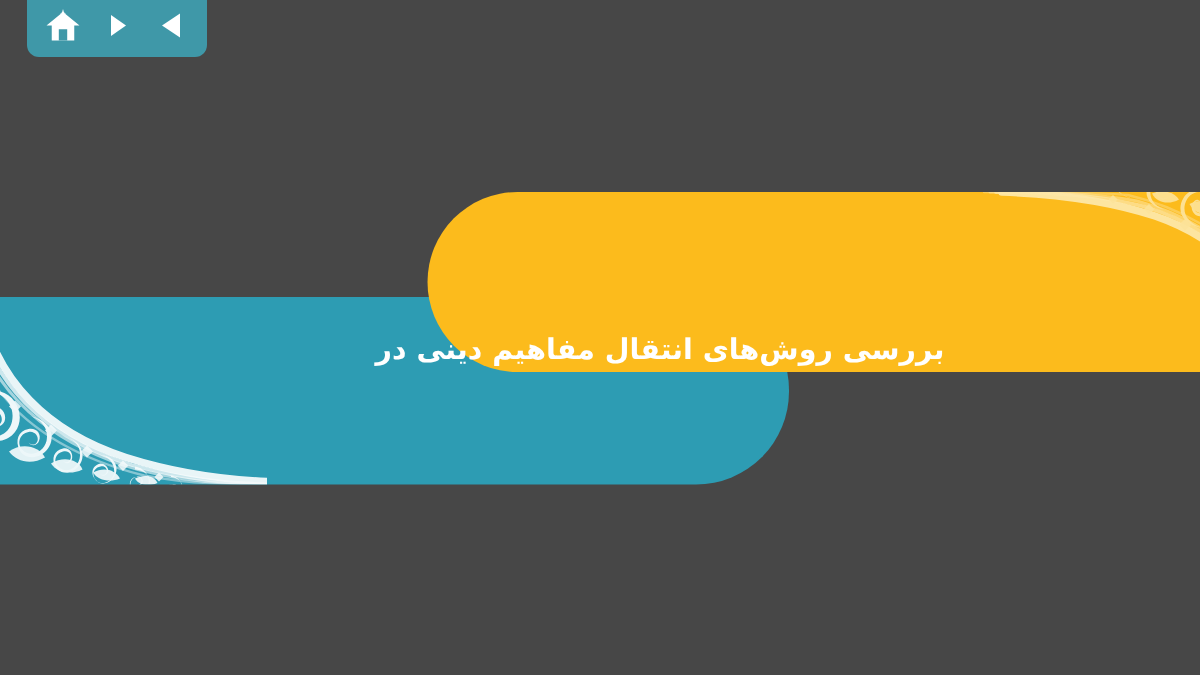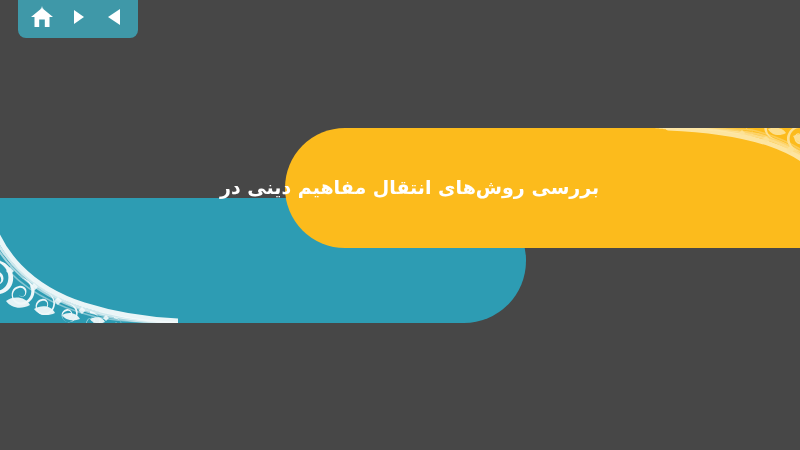--- a/index.html
+++ b/index.html
@@ -94,21 +94,21 @@
   }
 
   
   #title-block {
     position: absolute;
     right: 140px;
     top: 128px;
     width: 440px;
     height: 120px;
     display: flex;
-    flex-direction: column;
+    flex-direction: row;
     align-items: flex-end;
     justify-content: center;
     gap: 2px;
     z-index: 30;
     direction: rtl;
     pointer-events: none;
   }
   .title-line {
     color: #ffffff;
     font-family: "DejaVu Sans", sans-serif;

